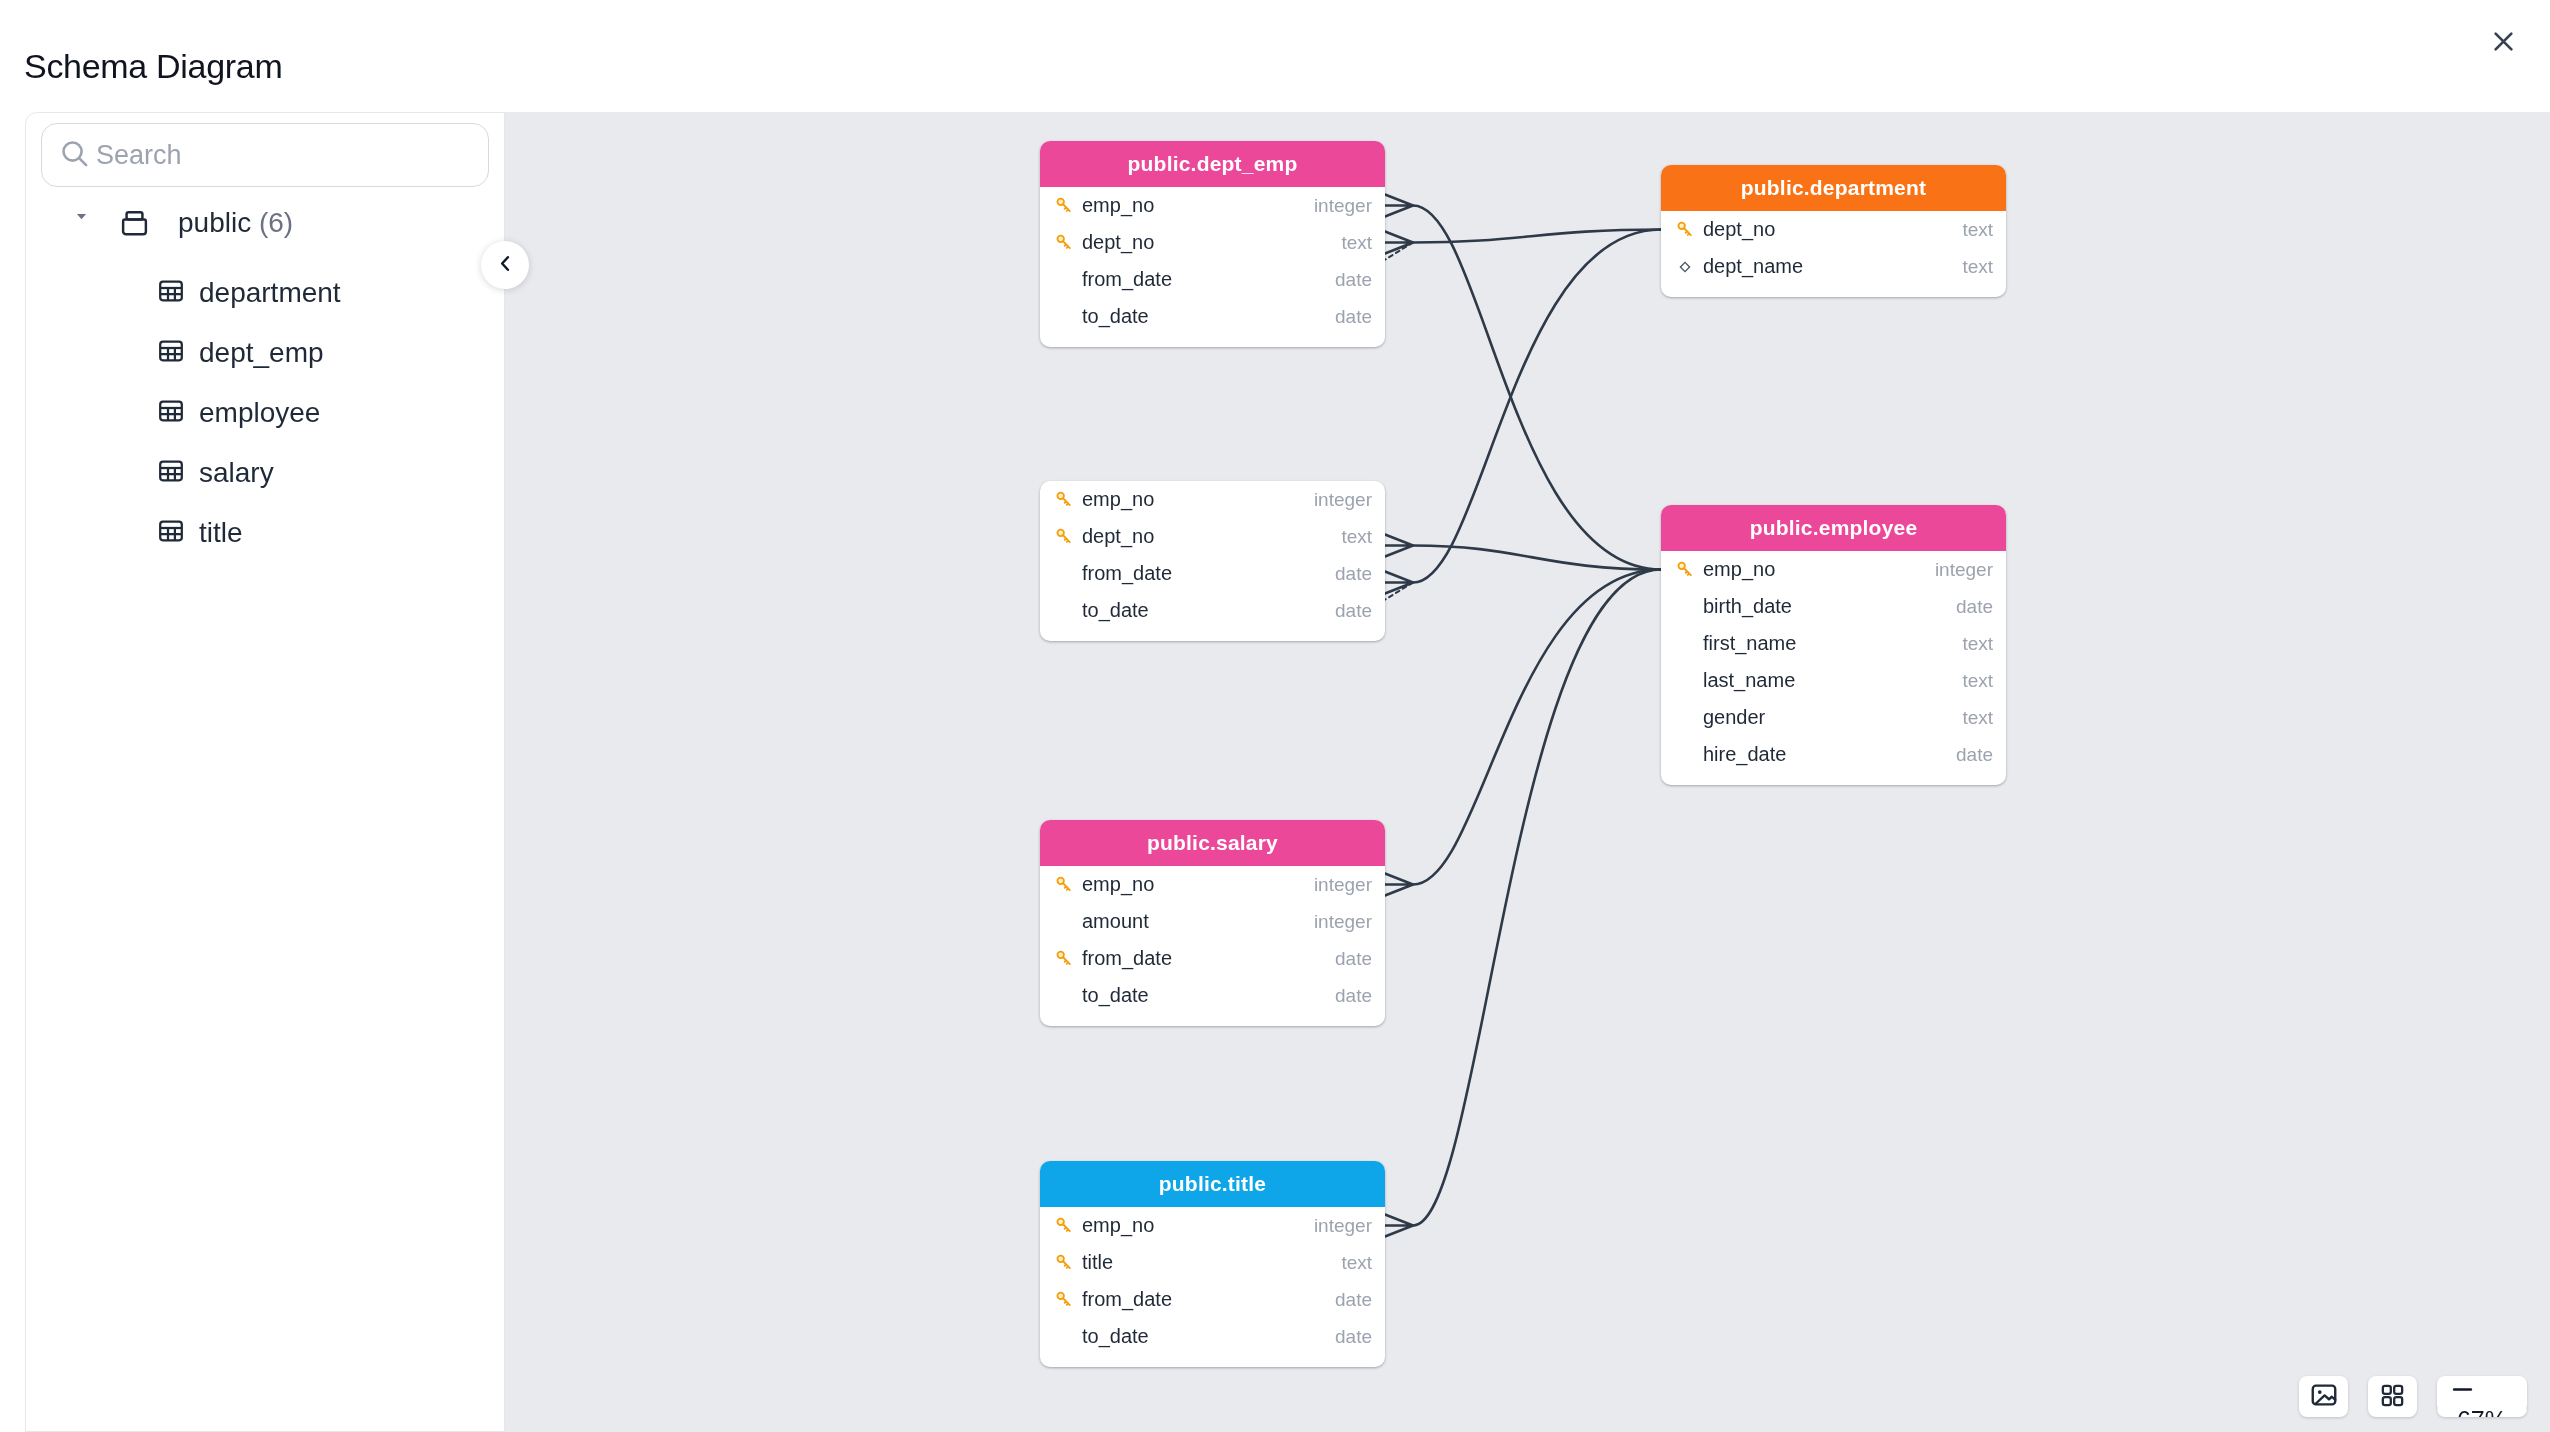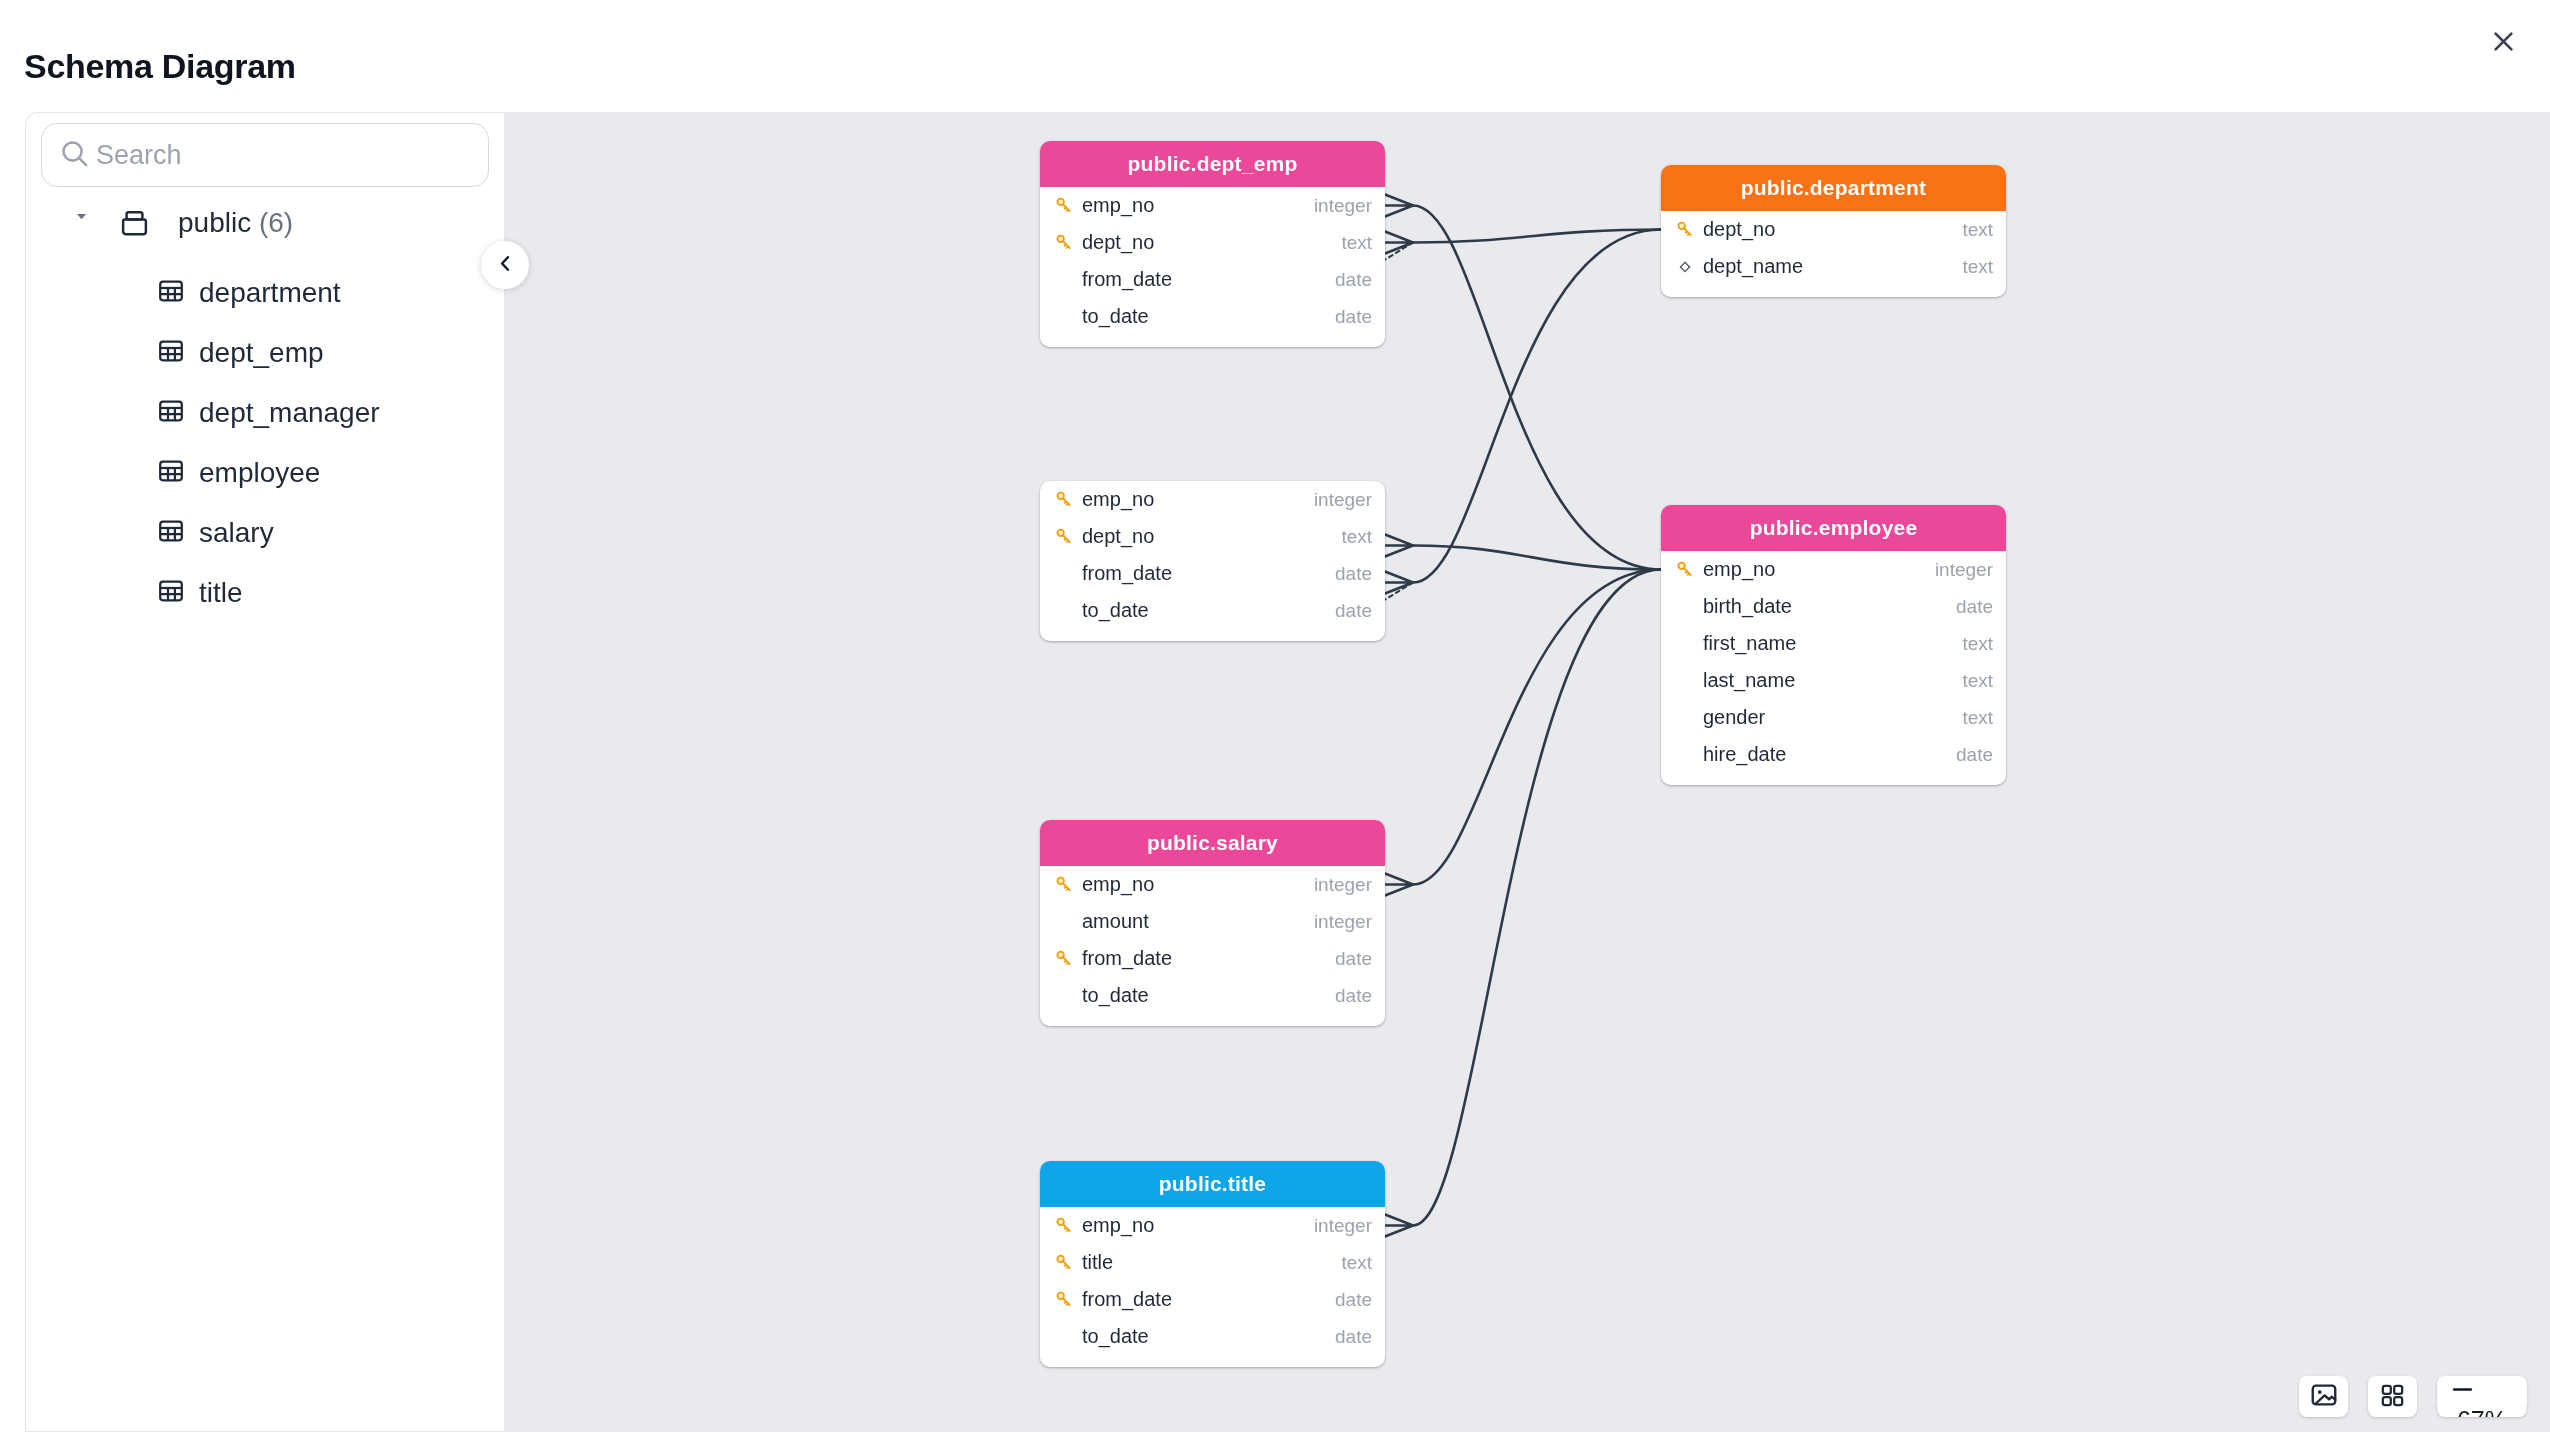--- a/index.html
+++ b/index.html
@@ -4,21 +4,21 @@
 <style>
   html,body{margin:0;padding:0;}
   body{
     width:2550px;height:1432px;overflow:hidden;
     font-family:"Liberation Sans",sans-serif;background:#ffffff;
   }
   .app{position:relative;width:2550px;height:1432px;background:#ffffff;}
 
   
   .app-header{position:absolute;top:0;left:0;right:0;height:112px;background:#ffffff;z-index:50;}
-  .app-title{position:absolute;left:24px;top:24px;font-size:34px;font-weight:700;color:#10141f;letter-spacing:-0.3px;}
+  .app-title{position:absolute;left:24px;top:24px;font-size:34px;font-weight:400;color:#10141f;letter-spacing:-0.3px;}
   .close-btn{position:absolute;left:2480px;top:20px;width:46px;height:46px;background:none;border:none;
     display:flex;align-items:center;justify-content:center;cursor:pointer;padding:0;}
 
   
   .canvas-bg{position:absolute;left:505px;top:112px;right:0;bottom:0;background:#E9EAEE;z-index:1;}
   #edges{position:absolute;left:0;top:0;z-index:2;pointer-events:none;}
 
   
   .card{position:absolute;width:345px;background:#ffffff;border-radius:10px;z-index:3;
     box-shadow:0 1px 3px rgba(16,24,40,.22),0 1px 2px rgba(16,24,40,.12);padding-bottom:12px;cursor:grab;}
@@ -334,30 +334,20 @@
           </div>
           <div class="tree-table">
             <span><svg viewBox="0 0 20 20" width="30" height="30" fill="none" stroke="#1F2937" stroke-width="1.5">
                 <rect x="2.8" y="3.8" width="14.4" height="12.4" rx="1.8"></rect>
                 <line x1="2.8" y1="8" x2="17.2" y2="8"></line>
                 <line x1="2.8" y1="12.1" x2="17.2" y2="12.1"></line>
                 <line x1="8" y1="8" x2="8" y2="16.2"></line>
                 <line x1="12.6" y1="8" x2="12.6" y2="16.2"></line>
               </svg></span>
             <span class="tree-table-label">dept_emp</span>
-          </div>
-          <div class="tree-table">
-            <span><svg viewBox="0 0 20 20" width="30" height="30" fill="none" stroke="#1F2937" stroke-width="1.5">
-                <rect x="2.8" y="3.8" width="14.4" height="12.4" rx="1.8"></rect>
-                <line x1="2.8" y1="8" x2="17.2" y2="8"></line>
-                <line x1="2.8" y1="12.1" x2="17.2" y2="12.1"></line>
-                <line x1="8" y1="8" x2="8" y2="16.2"></line>
-                <line x1="12.6" y1="8" x2="12.6" y2="16.2"></line>
-              </svg></span>
-            <span class="tree-table-label">dept_manager</span>
           </div>
           <div class="tree-table">
             <span><svg viewBox="0 0 20 20" width="30" height="30" fill="none" stroke="#1F2937" stroke-width="1.5">
                 <rect x="2.8" y="3.8" width="14.4" height="12.4" rx="1.8"></rect>
                 <line x1="2.8" y1="8" x2="17.2" y2="8"></line>
                 <line x1="2.8" y1="12.1" x2="17.2" y2="12.1"></line>
                 <line x1="8" y1="8" x2="8" y2="16.2"></line>
                 <line x1="12.6" y1="8" x2="12.6" y2="16.2"></line>
               </svg></span>
             <span class="tree-table-label">employee</span>

